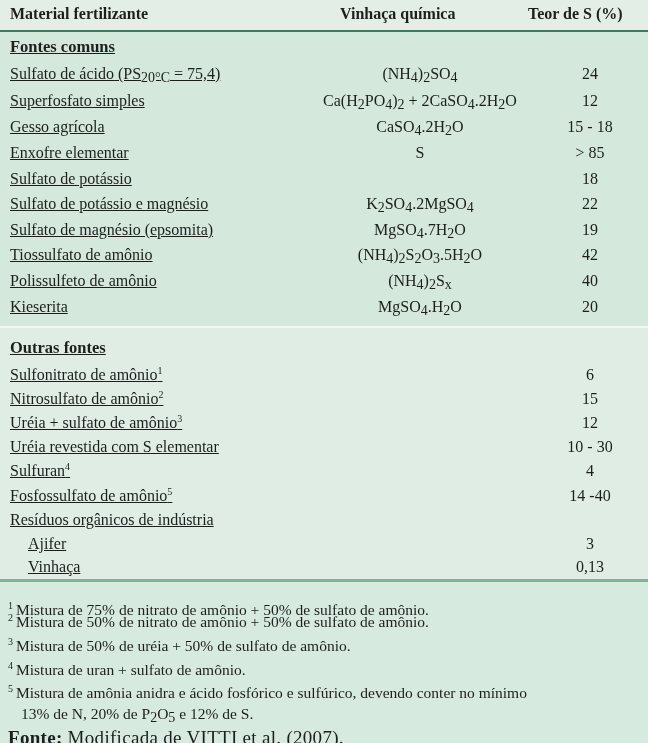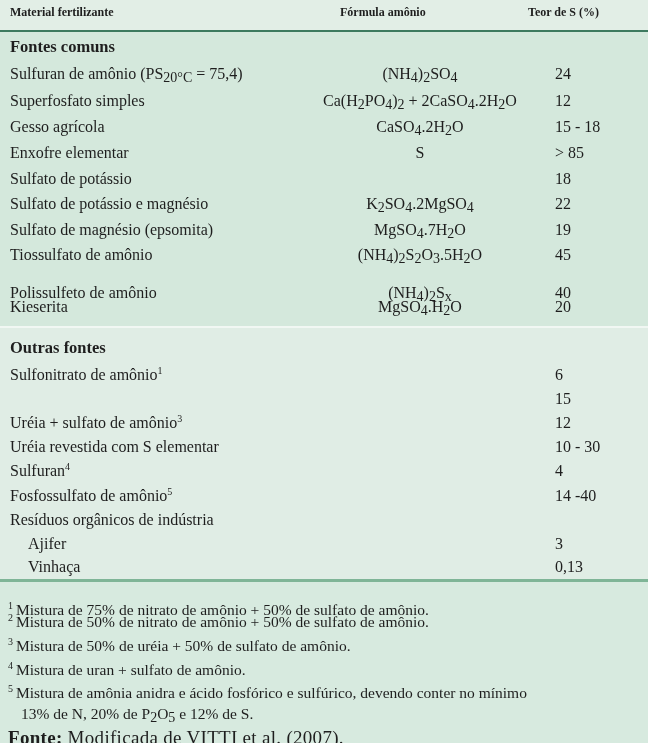--- a/index.html
+++ b/index.html
@@ -9,21 +9,21 @@
     font-family: "Liberation Serif", "DejaVu Serif", serif;
     color: #1e1e1e;
     position: relative;
   }
   .hdr {
     position: absolute; left: 0; top: 0; width: 648px; height: 32px;
     background: #e2eee6;
     border-bottom: 2px solid #3d7a5f;
     box-sizing: border-box;
   }
-  .hdr span { position: absolute; top: 5px; font-weight: bold; font-size: 12px; }
+  .hdr span { position: absolute; top: 5px; font-weight: bold; font-size: 16px; }
   .block1 {
     position: absolute; left: 0; top: 32px; width: 648px; height: 294px;
     background: #d4e8dc;
   }
   .sep1 {
     position: absolute; left: 0; top: 326px; width: 648px; height: 2px;
     background: #f1f7f3;
   }
   .block2 {
     position: absolute; left: 0; top: 328px; width: 648px; height: 251px;
@@ -31,53 +31,53 @@
   }
   .line2 {
     position: absolute; left: 0; top: 579px; width: 648px; height: 3px;
     background: #7fb597;
   }
   .block3 {
     position: absolute; left: 0; top: 582px; width: 648px; height: 161px;
     background: #d7eadf;
   }
   .row { position: absolute; left: 0; width: 648px; height: 24px; font-size: 16px; }
-  .c1 { position: absolute; left: 10px; top: 0; white-space: nowrap; }
+  .c1 { position: absolute; left: 10px; top: 0; white-space: nowrap; text-decoration: underline; }
   .c1.indent { left: 28px; }
   .c2 { position: absolute; left: 290px; width: 260px; text-align: center; top: 0; white-space: nowrap; }
-  .c3 { position: absolute; left: 555px; width: 70px; top: 0; white-space: nowrap; font-family: Liberation Serif, serif; }
+  .c3 { position: absolute; left: 555px; width: 70px; text-align: center; top: 0; white-space: nowrap; font-family: Liberation Serif, serif; }
   .section { font-weight: bold; font-size: 16.5px; }
   sub { font-size: 14px; vertical-align: -3px; line-height: 0; }
   sup { font-size: 10px; vertical-align: 6px; line-height: 0; }
   .fn { position: absolute; left: 8px; width: 630px; font-size: 15.5px; white-space: nowrap; }
   .fn .mark { font-size: 10px; vertical-align: 6px; margin-right: 3px; }
   .fn.cont { left: 21px; }
   .src-label { font-weight: bold; }
 </style>
 </head>
 <body>
 
 <div class="hdr">
   <span style="left:10px">Material fertilizante</span>
-  <span style="left:340px">Fórmula amônio</span>
+  <span style="left:340px">Vinhaça química</span>
   <span style="left:528px">Teor de S (%)</span>
 </div>
 
 <div class="block1"></div>
 <div class="sep1"></div>
 <div class="block2"></div>
 <div class="line2"></div>
 <div class="block3"></div>
 
 <div class="row section" style="top:37px">
   <span class="c1">Fontes comuns</span>
 </div>
 
 <div class="row" style="top:65px">
-  <span class="c1"><span>Sulfuran de amônio (PS</span><sub>20°C</sub><span> = 75,4)</span></span>
+  <span class="c1"><span>Sulfato de ácido (PS</span><sub>20°C</sub><span> = 75,4)</span></span>
   <span class="c2">(NH<sub>4</sub>)<sub>2</sub>SO<sub>4</sub></span>
   <span class="c3">24</span>
 </div>
 <div class="row" style="top:92px">
   <span class="c1">Superfosfato simples</span>
   <span class="c2">Ca(H<sub>2</sub>PO<sub>4</sub>)<sub>2</sub> + 2CaSO<sub>4</sub>.2H<sub>2</sub>O</span>
   <span class="c3">12</span>
 </div>
 <div class="row" style="top:118px">
   <span class="c1">Gesso agrícola</span>
@@ -99,42 +99,43 @@
   <span class="c3">22</span>
 </div>
 <div class="row" style="top:221px">
   <span class="c1">Sulfato de magnésio (epsomita)</span>
   <span class="c2">MgSO<sub>4</sub>.7H<sub>2</sub>O</span>
   <span class="c3">19</span>
 </div>
 <div class="row" style="top:246px">
   <span class="c1">Tiossulfato de amônio</span>
   <span class="c2">(NH<sub>4</sub>)<sub>2</sub>S<sub>2</sub>O<sub>3</sub>.5H<sub>2</sub>O</span>
-  <span class="c3">45</span>
+  <span class="c3">42</span>
 </div>
-<div class="row" style="top:284px">
+<div class="row" style="top:272px">
   <span class="c1">Polissulfeto de amônio</span>
   <span class="c2">(NH<sub>4</sub>)<sub>2</sub>S<sub>x</sub></span>
   <span class="c3">40</span>
 </div>
 <div class="row" style="top:298px">
   <span class="c1">Kieserita</span>
   <span class="c2">MgSO<sub>4</sub>.H<sub>2</sub>O</span>
   <span class="c3">20</span>
 </div>
 
 <div class="row section" style="top:338px">
   <span class="c1">Outras fontes</span>
 </div>
 
 <div class="row" style="top:366px">
   <span class="c1"><span>Sulfonitrato de amônio</span><sup>1</sup></span>
   <span class="c3">6</span>
 </div>
 <div class="row" style="top:390px">
+  <span class="c1"><span>Nitrosulfato de amônio</span><sup>2</sup></span>
   <span class="c3">15</span>
 </div>
 <div class="row" style="top:414px">
   <span class="c1"><span>Uréia + sulfato de amônio</span><sup>3</sup></span>
   <span class="c3">12</span>
 </div>
 <div class="row" style="top:438px">
   <span class="c1">Uréia revestida com S elementar</span>
   <span class="c3">10 - 30</span>
 </div>

